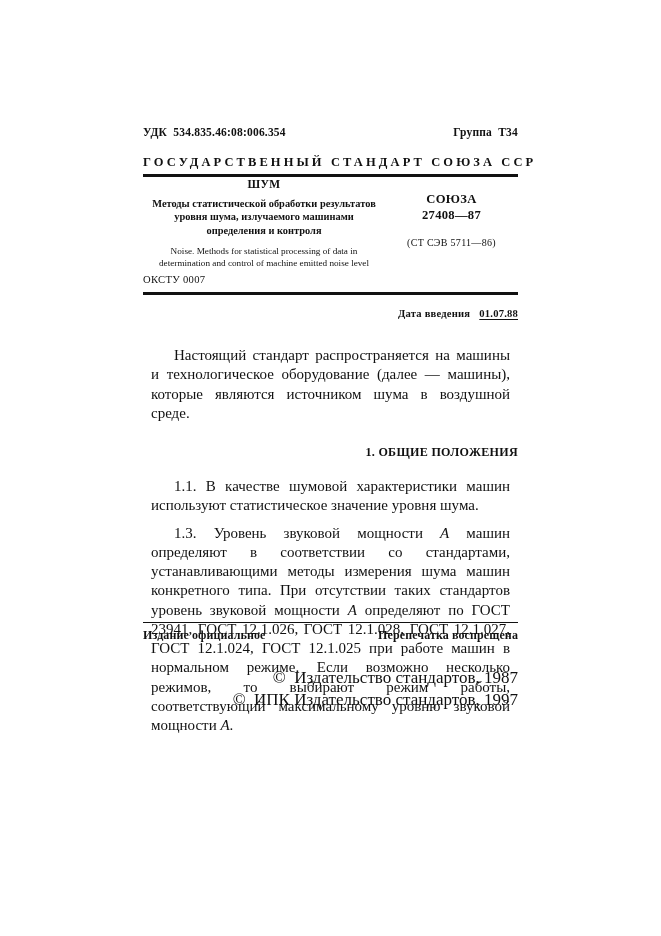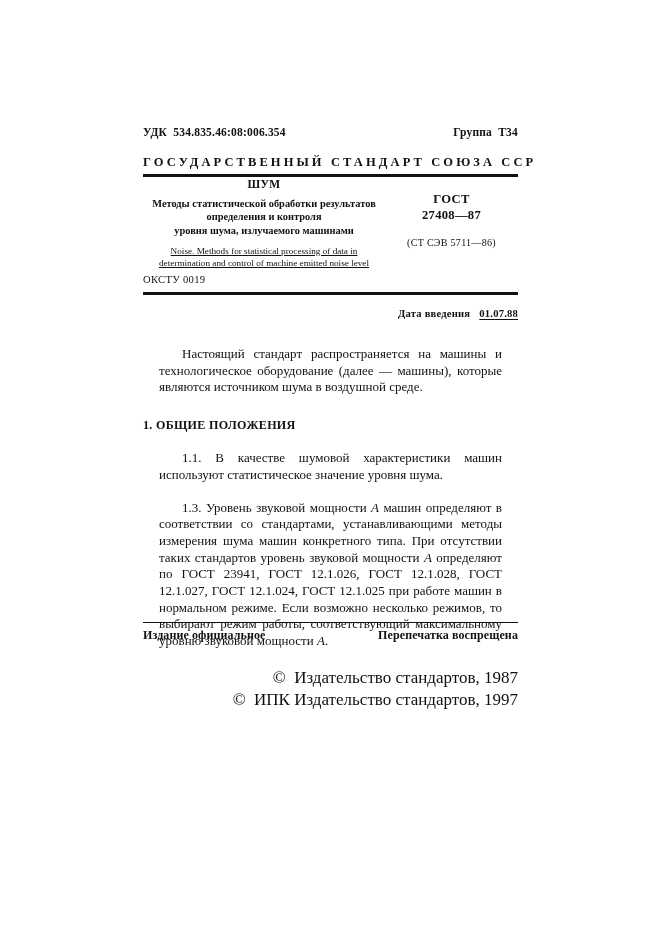--- a/index.html
+++ b/index.html
@@ -89,21 +89,20 @@
     font-weight: bold;
     font-size: 10.4px;
     line-height: 1.28;
     padding: 0 4px;
   }
   .doc-title-en {
     font-size: 9.2px;
     line-height: 1.26;
     margin-top: 9px;
     padding: 0 2px;
-    text-decoration: underline;
   }
   .gost-num {
     font-weight: bold;
     font-size: 12.6px;
     line-height: 1.28;
     letter-spacing: 0.3px;
   }
   .gost-alt {
     font-weight: normal;
     font-size: 10px;
@@ -126,32 +125,32 @@
     letter-spacing: 0.2px;
   }
   .dateline .dv { padding-right: 9px; }
   .dateline .date {
     text-decoration: underline;
     text-underline-offset: 2px;
   }
 
   
   .para {
-    font-size: 13px;
+    font-size: 15px;
     line-height: 1.285;
     text-align: justify;
     text-justify: inter-word;
-    margin: 16px;
+    margin: 8px;
     hyphens: manual;
   }
   .para.intro { margin-top: 27px; }
   .para.indent { text-indent: 23px; }
 
   .section-title {
-    text-align: left;
+    text-align: right;
     font-weight: bold;
     font-size: 12.1px;
     margin-top: 22px;
     margin-bottom: 17px;
     letter-spacing: 0.3px;
   }
 
   .clause { margin-top: 0; }
   .clause + .clause { margin-top: 0px; }
   em.var {
@@ -202,38 +201,38 @@
 
     <div class="banner">ГОСУДАРСТВЕННЫЙ СТАНДАРТ СОЮЗА ССР</div>
 
     <div class="rule-thick"></div>
 
     <div class="headblock">
       <div class="left">
         <div class="doc-subject">ШУМ</div>
         <div class="doc-title">
           <div>Методы статистической обработки результатов</div>
+          <div>уровня шума, излучаемого машинами</div>
           <div>определения и контроля</div>
-          <div>уровня шума, излучаемого машинами</div>
         </div>
         <div class="doc-title-en">
           <div>Noise. Methods for statistical processing of data in</div>
           <div>determination and control of machine emitted noise level</div>
         </div>
       </div>
       <div class="right">
         <div class="gost-num">
-          <div>ГОСТ</div>
+          <div>СОЮЗА</div>
           <div>27408—87</div>
         </div>
         <div class="gost-alt">(СТ СЭВ 5711—86)</div>
       </div>
     </div>
 
-    <div class="okstu">ОКСТУ  0019</div>
+    <div class="okstu">ОКСТУ  0007</div>
 
     <div class="rule-thick bottom" style="margin-top:7px;"></div>
 
     <div class="dateline">
       <span class="dv">Дата введения</span><span class="date">01.07.88</span>
     </div>
 
     <p class="para intro indent">Настоящий стандарт распространяется на машины и технологическое оборудование (далее — машины), которые являются источником шума в воздушной среде.</p>
 
     <div class="section-title">1. ОБЩИЕ ПОЛОЖЕНИЯ</div>

